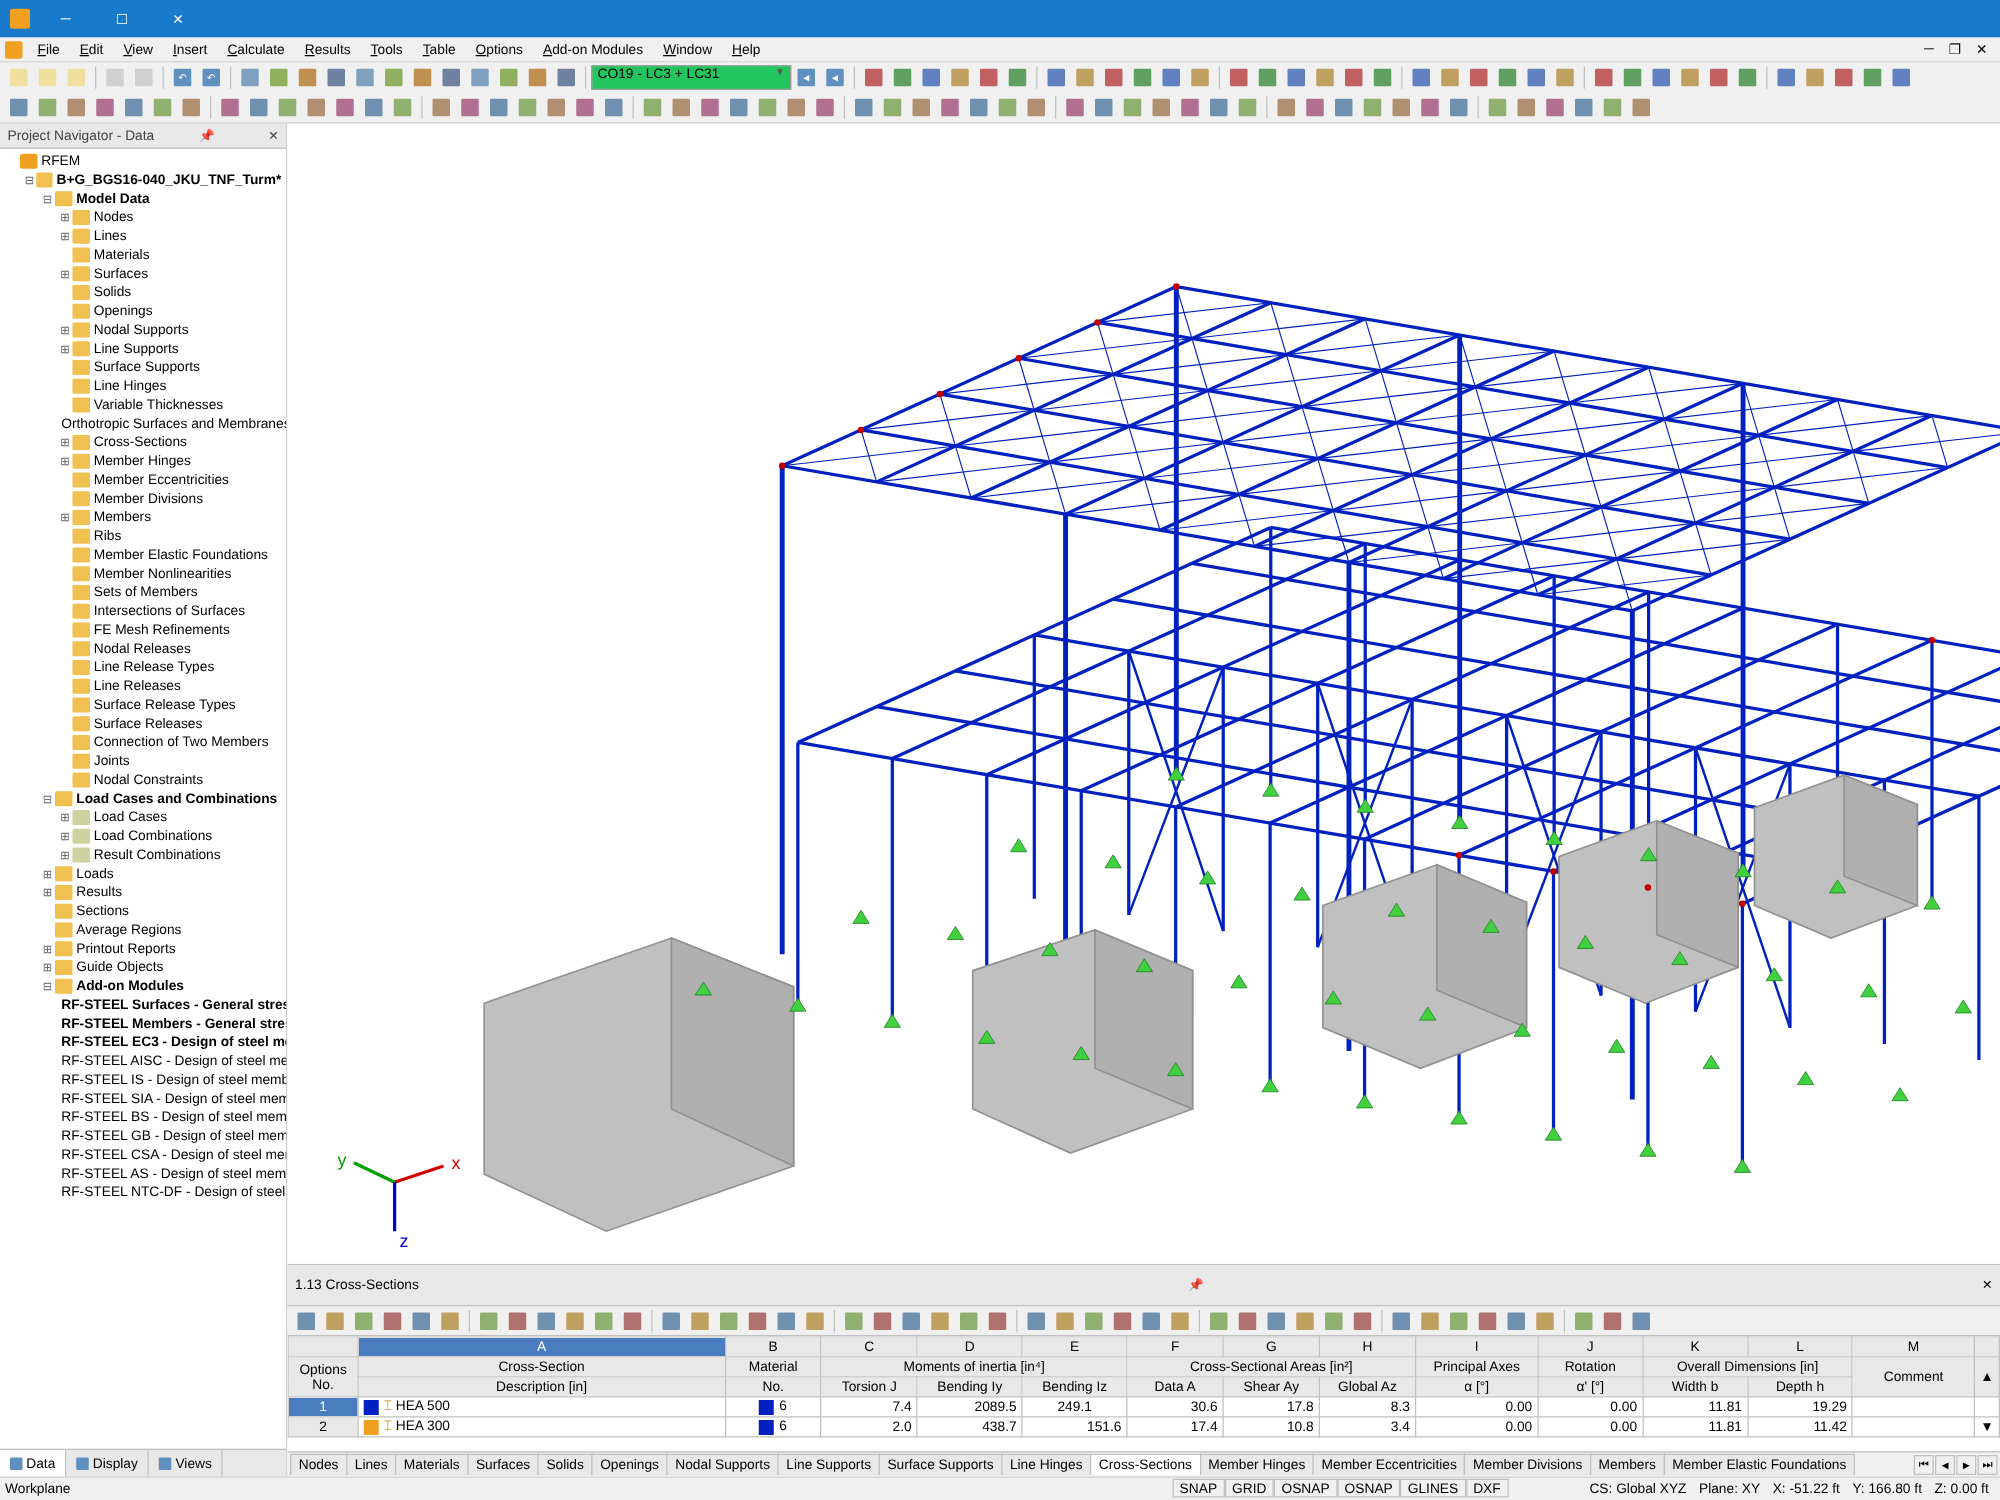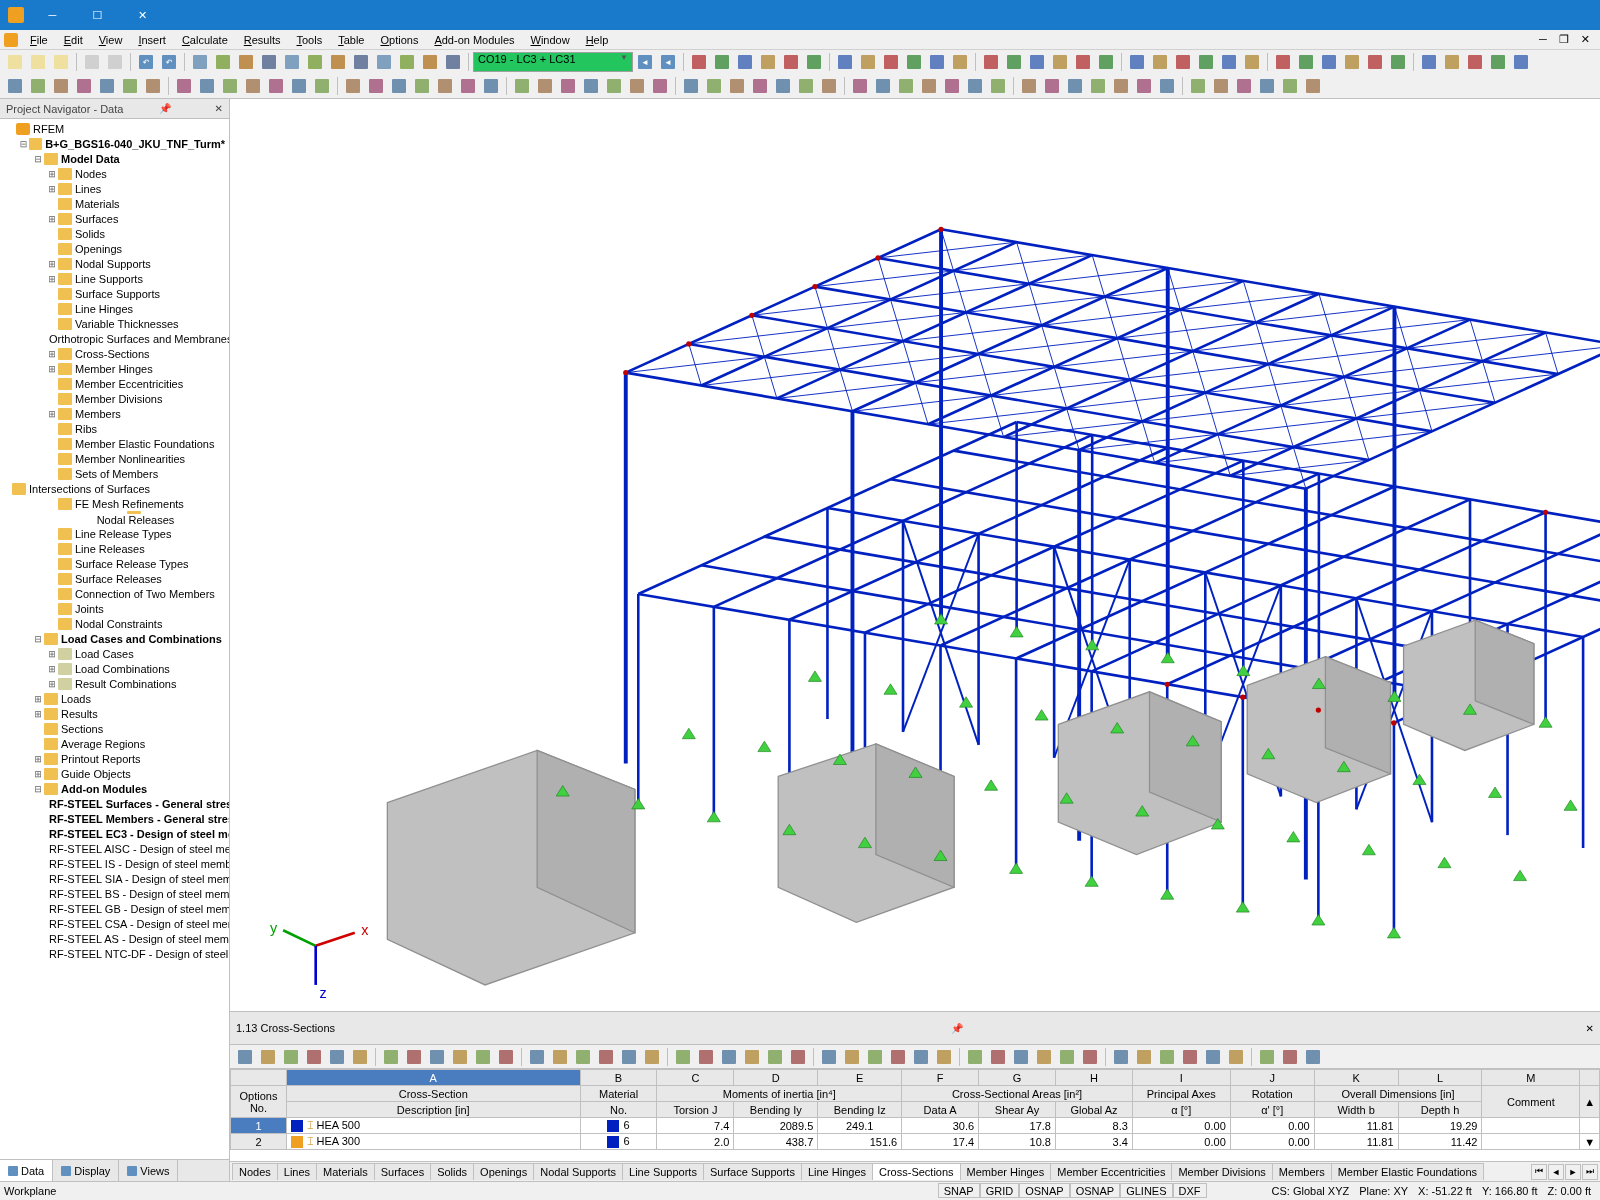--- a/index.html
+++ b/index.html
@@ -574,31 +574,31 @@
         <div class="tn" style="padding-left: 46px;">
           <span class="exp"></span>
           <span class="ico fld"></span>
           <span>Member Nonlinearities</span>
         </div>
         <div class="tn" style="padding-left: 46px;">
           <span class="exp"></span>
           <span class="ico fld"></span>
           <span>Sets of Members</span>
         </div>
-        <div class="tn" style="">
+        <div class="tn" style="padding-left: 46px;">
           <span class="exp"></span>
           <span class="ico fld"></span>
           <span>Intersections of Surfaces</span>
         </div>
         <div class="tn" style="padding-left: 46px;">
           <span class="exp"></span>
           <span class="ico fld"></span>
           <span>FE Mesh Refinements</span>
         </div>
-        <div class="tn" style="padding-left: 46px; flex-direction: column;">
+        <div class="tn" style="padding-left: 46px;">
           <span class="exp"></span>
           <span class="ico fld"></span>
           <span>Nodal Releases</span>
         </div>
         <div class="tn" style="padding-left: 46px;">
           <span class="exp"></span>
           <span class="ico fld"></span>
           <span>Line Release Types</span>
         </div>
         <div class="tn" style="padding-left: 46px;">

